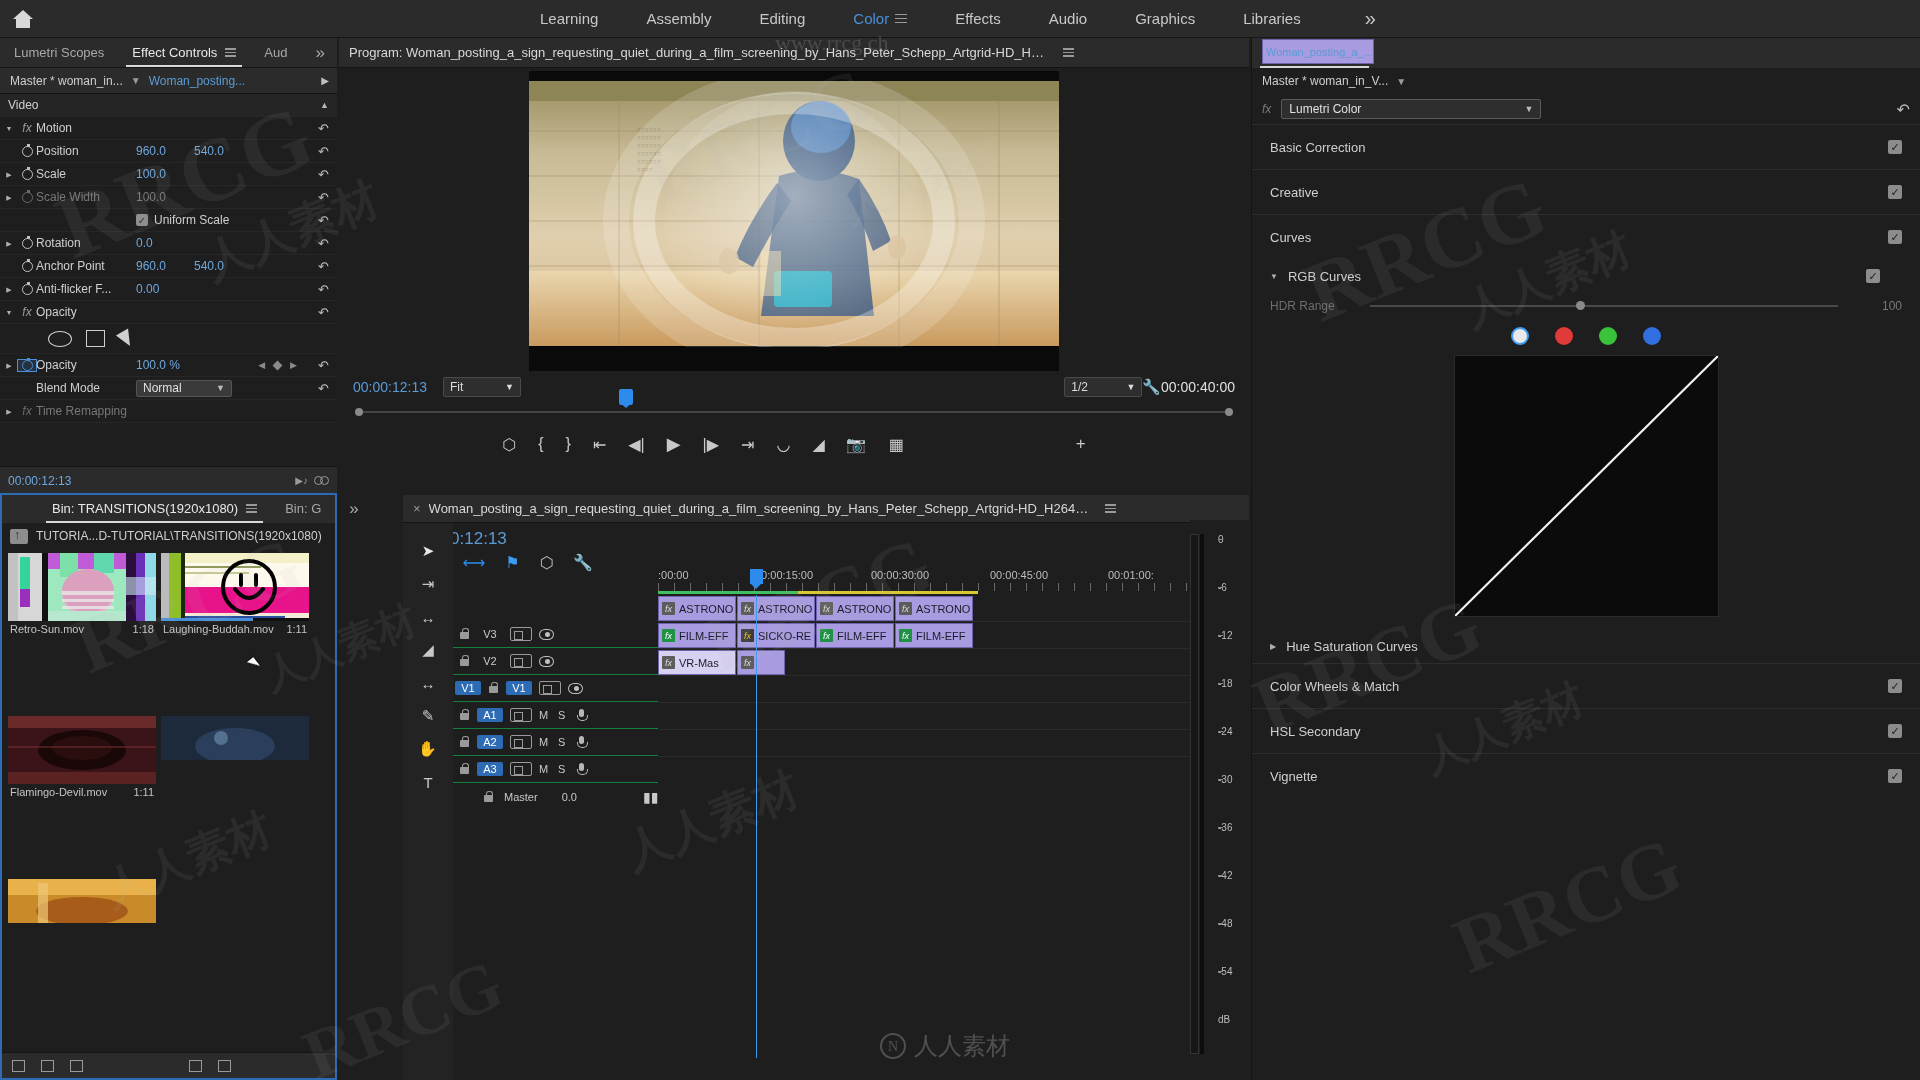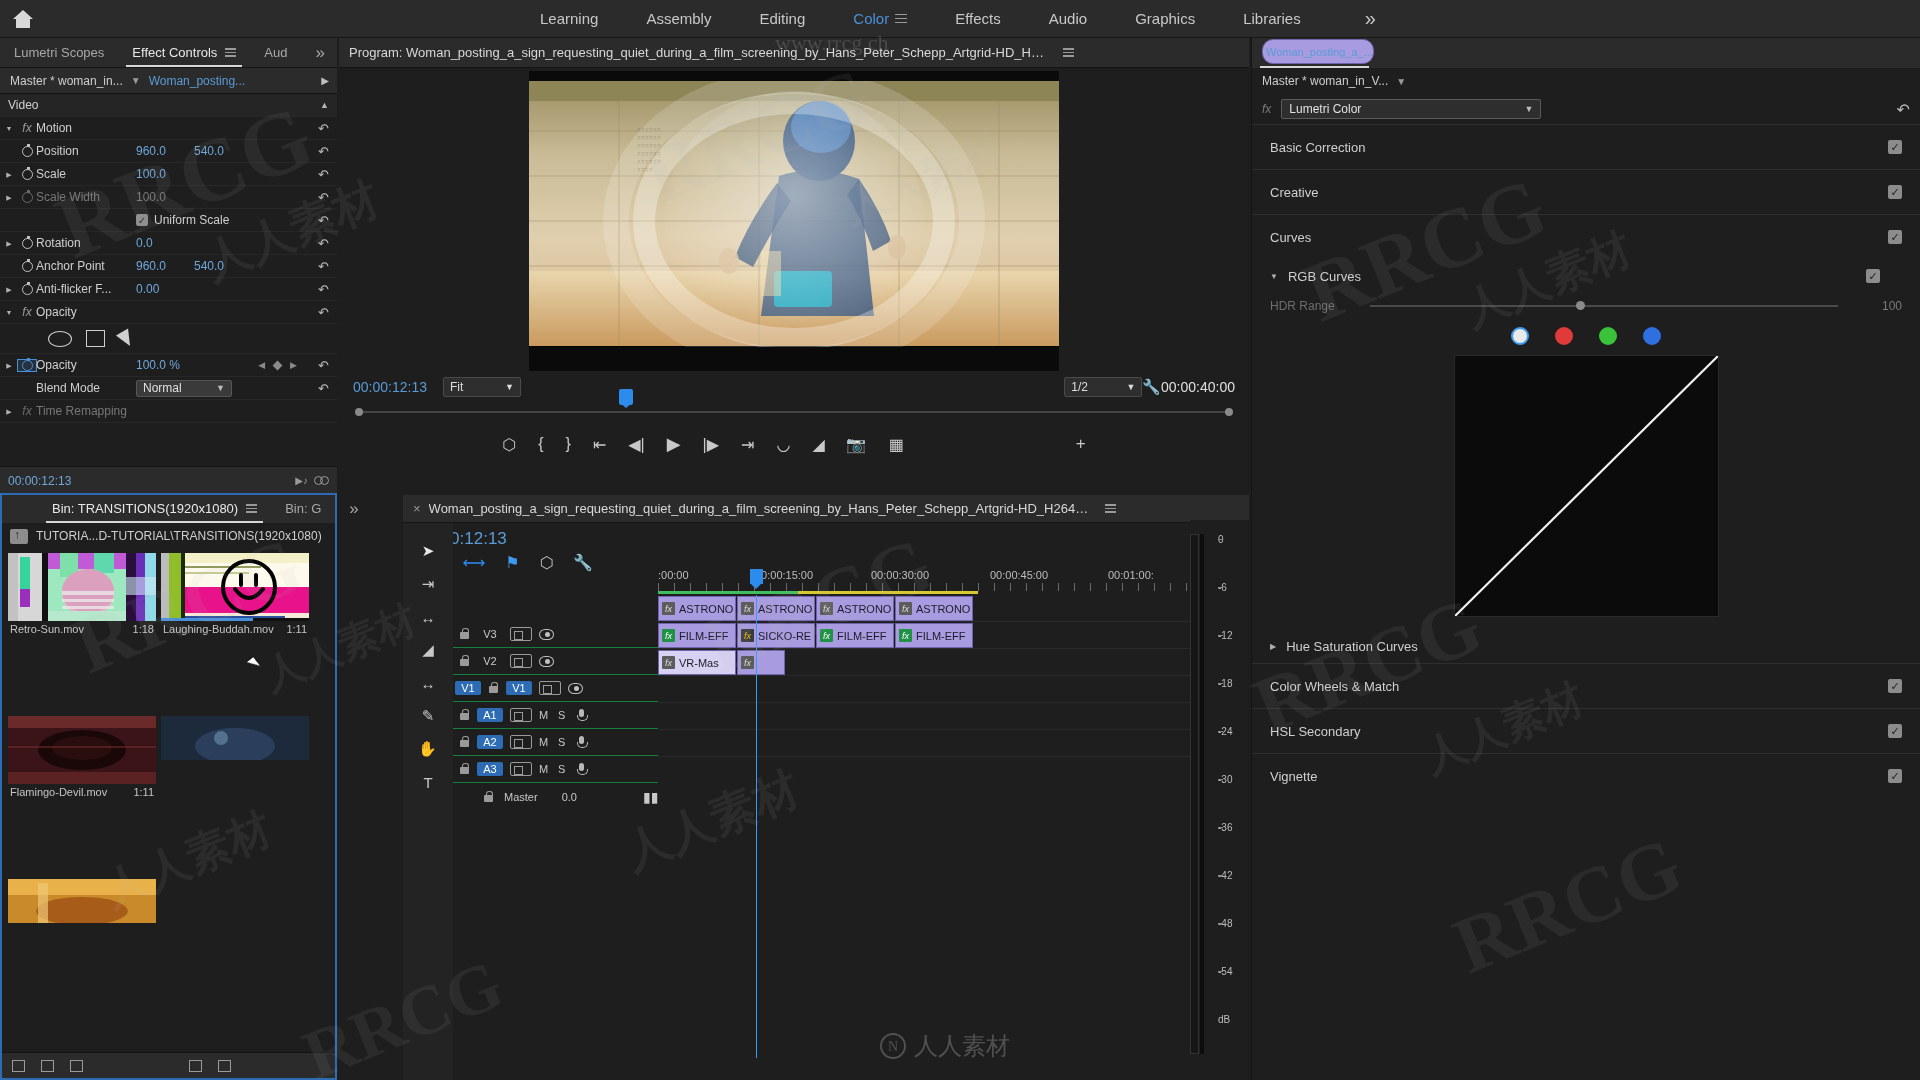--- a/index.html
+++ b/index.html
@@ -222,21 +222,21 @@
   .meter-scale div{ position:absolute; left:12px; white-space:nowrap;}
   .meter-tickline{position:absolute;left:4px;width:5px;height:1px;background:#8a8a8a;}
   .meter-bar { position:absolute; left:0px; top:14px; width:9px; height:520px; background:#161616;border:1px solid #333;}
   .meter-bar2 { position:absolute; left:0px; top:14px; width:4px; height:520px; background:#0d0d0d;}
 
   
   #lumetri { left:1251px; top:38px; width:669px; height:1042px; background:#1e1e1e; border-left:1px solid #141414;}
   .lc-tabs { height:30px;background:#2b2b2b;display:flex;align-items:flex-end;}
   .lc-src { height:26px;display:flex;align-items:center;font-size:12px;color:#cfcfcf;padding:0 10px;}
   .lc-src .chev{margin:0 8px;color:#9a9a9a;font-size:10px;}
-  .lc-src .clip{color:#5b9bd5;border-radius:11px;}
+  .lc-src .clip{color:#5b9bd5;}
   .lc-fx { height:30px;display:flex;align-items:center;gap:10px;padding:0 10px;}
   .lc-fx .fxl{color:#7a7a7a;font-style:italic;font-size:12px;}
   .lc-select { flex:1;max-width:260px;height:20px;background:#2e2e2e;border:1px solid #5a5a5a;border-radius:2px;
     display:flex;align-items:center;justify-content:space-between;padding:0 7px;font-size:12px;color:#e0e0e0;}
   .lc-sec { height:45px;display:flex;align-items:center;padding:0 18px;font-size:13px;color:#cfcfcf;
     border-top:1px solid #2e2e2e;}
   .lc-sec .cb{margin-left:auto;}
   .cb2 { width:14px;height:14px;background:#8c8c8c;border-radius:2px;display:flex;align-items:center;
     justify-content:center;color:#1e1e1e;font-size:11px;}
   .lc-sub { height:34px;display:flex;align-items:center;gap:10px;padding:0 18px;font-size:13px;color:#cfcfcf;}

